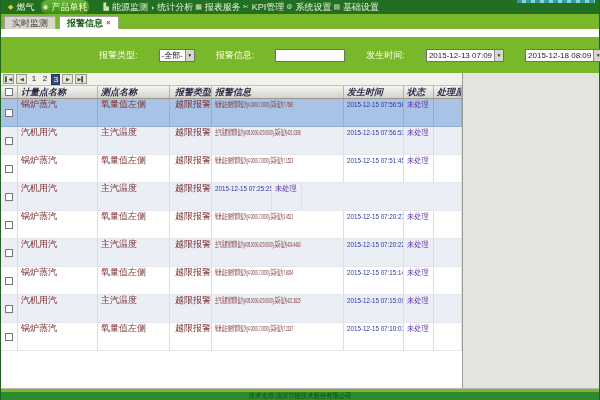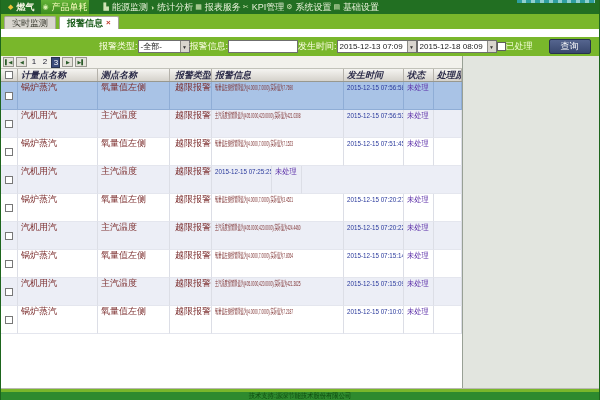--- a/index.html
+++ b/index.html
@@ -4,43 +4,43 @@
 <style>
   * { margin:0; padding:0; box-sizing:border-box; }
   html,body { width:600px; height:400px; overflow:hidden; background:#fff;
     font-family:"Liberation Sans","DejaVu Sans",sans-serif; }
   .window { width:600px; height:400px; display:flex; flex-direction:column;
     border-left:1px solid #1d651d; border-right:1px solid #1d651d; background:#fff; }
 
   
   .menubar { position:relative; height:14px; background:#226f22; display:flex; align-items:stretch;
     font-size:9px; color:#e9f2da; flex:0 0 auto; }
-  .brand { display:flex; align-items:center; gap:3px; padding:0 7px; color:#f3f3e0;font-weight:bold; }
+  .brand { display:flex; align-items:center; gap:3px; padding:0 7px; color:#f3f3e0; }
   .brand .fl { color:#f2c23a; font-size:7px; }
-  .menu-item { display:flex; align-items:center; gap:3px; padding:0 1px; cursor:default; white-space:nowrap; }
+  .menu-item { display:flex; align-items:center; gap:3px; padding:0 1px; cursor:default; white-space:nowrap;border-radius:6px; }
   .menu-item.active { background:linear-gradient(#63b236,#3c8c20); color:#ffffc4; }
   .menu-item.active .mi-icon { color:#d8f0b0; }
   .mi-icon { font-size:7px; color:#cfe4b4; }
   .menubar-items { display:flex; margin-left:14px;align-items:center; }
   .top-accent { position:absolute; top:0; right:4px; width:78px; height:3px;
     background:repeating-linear-gradient(90deg,#2f9e9e 0 5px,#8fd0d0 5px 9px); }
 
   
   .tabstrip { height:15px; background:#79b72b; display:flex; align-items:flex-end; gap:3px;
     padding-left:3px; flex:0 0 auto; }
   .tab { height:13px; line-height:12px; padding:0 7px; font-size:9px; color:#3a3a30;
     background:#d9d6cf; border:1px solid #a7a49c; border-bottom:none; border-radius:2px 2px 0 0;
     display:flex; align-items:center; gap:3px; cursor:default; white-space:nowrap; }
   .tab.active { background:#ffffff; color:#1a5c1a; font-weight:bold; }
   .tab-close { color:#c03a2a; font-size:8px; font-weight:bold; }
 
   .gap-strip { height:8px; background:#ffffff; flex:0 0 auto; }
 
   
-  .filterbar { height:19px; background:#79b72b; display:flex; align-items:center; gap:0;
+  .filterbar { height:36px; background:#79b72b; display:flex; align-items:center; gap:21px;
     padding-left:98px; font-size:9px; color:#ffffe8; flex:0 0 auto; white-space:nowrap; }
   .fld { display:inline-flex; align-items:center; height:13px; background:#fff;
     border:1px solid #6f6f6f; font-size:8px; color:#222; }
   .fld .val { padding:0 2px; overflow:hidden; white-space:nowrap; }
   .dd { width:9px; align-self:stretch; background:#d9d6cf; border-left:1px solid #8c8c86;
     font-size:5px; color:#333; display:flex; align-items:center; justify-content:center; }
   .sel { width:52px; justify-content:space-between; }
   .txt-input { width:70px; height:13px; border:1px solid #6f6f6f; font-size:8px; padding:0 2px;
     font-family:inherit; }
   .datebox { width:80px; justify-content:space-between; }

